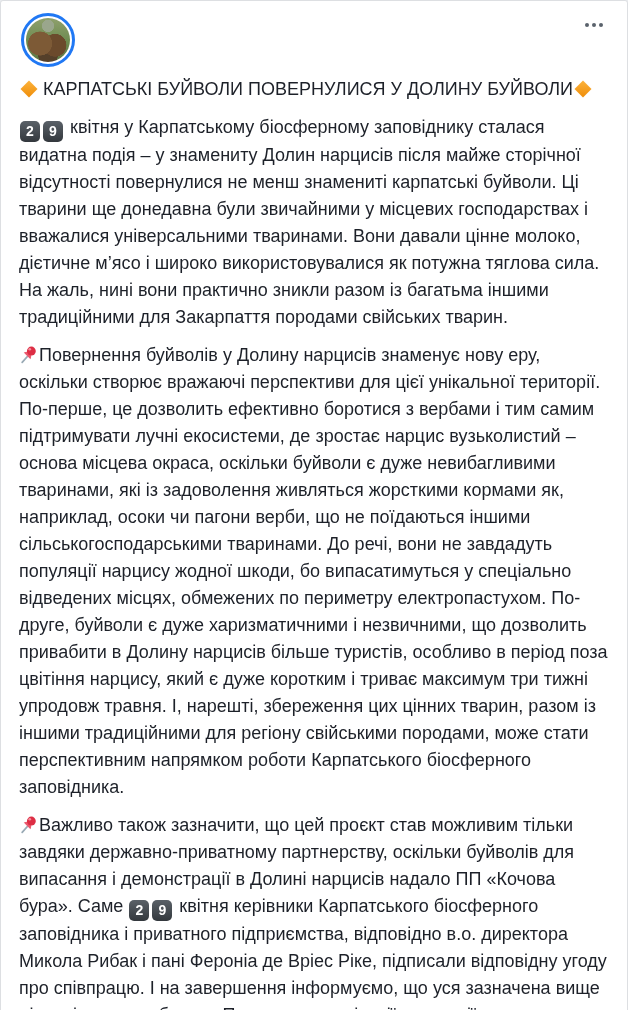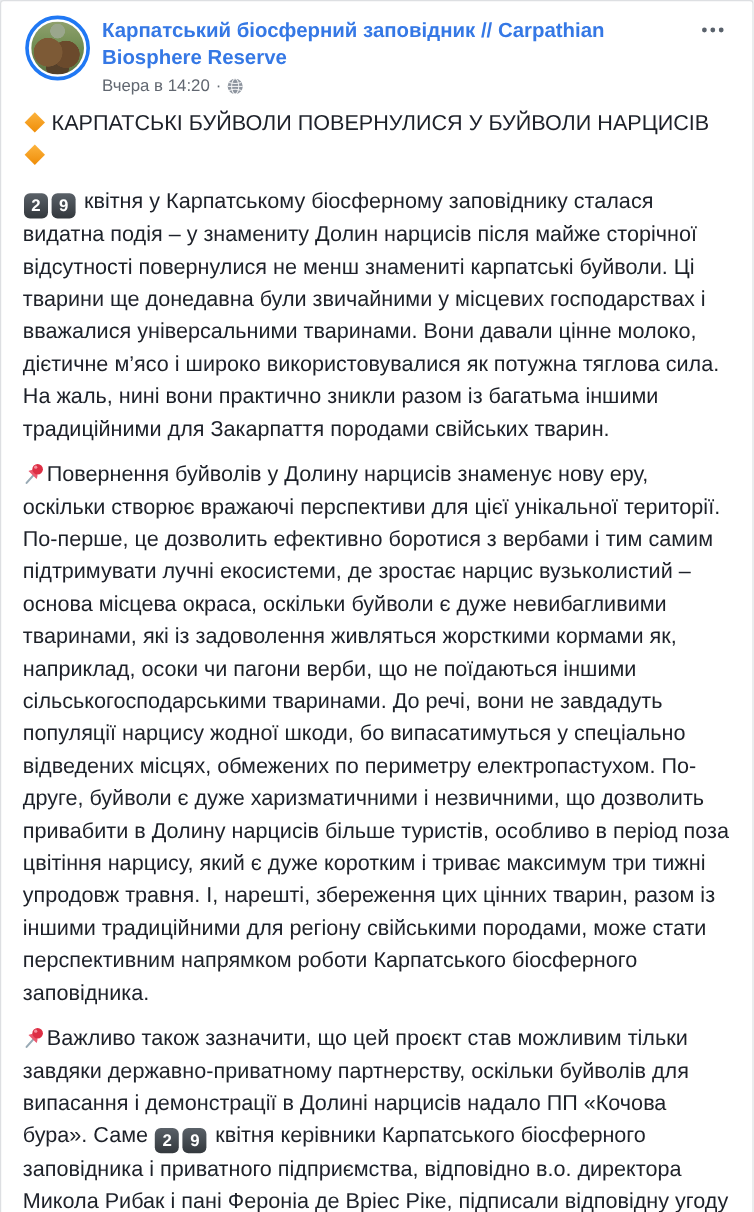--- a/index.html
+++ b/index.html
@@ -105,47 +105,29 @@
 </style>
 </head>
 <body>
 
 <div class="card">
 
   <div class="header">
     <div class="avatar-ring">
       <div class="avatar"></div>
     </div>
-    <div class="header-info">
-      <a class="page-name">Карпатський біосферний заповідник // Carpathian Biosphere Reserve</a>
-      <div class="meta-row">
-        <span>Вчера в 14:20</span>
-        <span class="meta-dot">·</span>
-        <span class="globe">
-          <svg width="14" height="14" viewBox="0 0 16 16">
-            <circle cx="8" cy="8" r="7.2" fill="#8d949e"></circle>
-            <g stroke="#ffffff" stroke-width="1" fill="none" opacity="0.9">
-              <line x1="0.8" y1="8" x2="15.2" y2="8"></line>
-              <ellipse cx="8" cy="8" rx="3.4" ry="7.2"></ellipse>
-              <path d="M2.2 4.2 Q8 6.2 13.8 4.2"></path>
-              <path d="M2.2 11.8 Q8 9.8 13.8 11.8"></path>
-            </g>
-          </svg>
-        </span>
-      </div>
-    </div>
     <div class="menu-dots">
       <i></i>
         <i></i>
         <i></i>
     </div>
   </div>
 
   <div class="post-text">
-      <div class="para"><span class="diamond"></span><span>КАРПАТСЬКІ БУЙВОЛИ ПОВЕРНУЛИСЯ У БУЙВОЛИ НАРЦИСІВ</span><span class="diamond"></span></div>
+      <div class="para"><span class="diamond"></span><span>КАРПАТСЬКІ БУЙВОЛИ ПОВЕРНУЛИСЯ У ДОЛИНУ БУЙВОЛИ</span><span class="diamond"></span></div>
       <div class="para"><span class="keycap">2</span><span class="keycap">9</span><span> квітня у Карпатському біосферному заповіднику сталася видатна подія – у знамениту Долин нарцисів після майже сторічної відсутності повернулися не менш знамениті карпатські буйволи. Ці тварини ще донедавна були звичайними у місцевих господарствах і вважалися універсальними тваринами. Вони давали цінне молоко, дієтичне м’ясо і широко використовувалися як потужна тяглова сила. На жаль, нині вони практично зникли разом із багатьма іншими традиційними для Закарпаття породами свійських тварин.</span></div>
       <div class="para"><span class="pin"><svg width="19" height="19" viewBox="0 0 24 24">
             <line x1="4" y1="22" x2="12" y2="13" stroke="#99aab5" stroke-width="2.2" stroke-linecap="round"></line>
             <path d="M10 13.5 L14.5 18 C16 14.5 15.5 12.5 14.8 11.2 L12.6 9 C11.3 8.4 9.4 8 6 9.5 Z" fill="#ea596e"></path>
             <circle cx="15.6" cy="7.6" r="5.6" fill="#dd2e44"></circle>
             <circle cx="13.6" cy="5.4" r="1.7" fill="#f4909e"></circle>
           </svg></span><span>Повернення буйволів у Долину нарцисів знаменує нову еру, оскільки створює вражаючі перспективи для цієї унікальної території. По-перше, це дозволить ефективно боротися з вербами і тим самим підтримувати лучні екосистеми, де зростає нарцис вузьколистий – основа місцева окраса, оскільки буйволи є дуже невибагливими тваринами, які із задоволення живляться жорсткими кормами як, наприклад, осоки чи пагони верби, що не поїдаються іншими сільськогосподарськими тваринами. До речі, вони не завдадуть популяції нарцису жодної шкоди, бо випасатимуться у спеціально відведених місцях, обмежених по периметру електропастухом. По-друге, буйволи є дуже харизматичними і незвичними, що дозволить привабити в Долину нарцисів більше туристів, особливо в період поза цвітіння нарцису, який є дуже коротким і триває максимум три тижні упродовж травня. І, нарешті, збереження цих цінних тварин, разом із іншими традиційними для регіону свійськими породами, може стати перспективним напрямком роботи Карпатського біосферного заповідника.</span></div>
       <div class="para"><span class="pin"><svg width="19" height="19" viewBox="0 0 24 24">
             <line x1="4" y1="22" x2="12" y2="13" stroke="#99aab5" stroke-width="2.2" stroke-linecap="round"></line>
             <path d="M10 13.5 L14.5 18 C16 14.5 15.5 12.5 14.8 11.2 L12.6 9 C11.3 8.4 9.4 8 6 9.5 Z" fill="#ea596e"></path>

